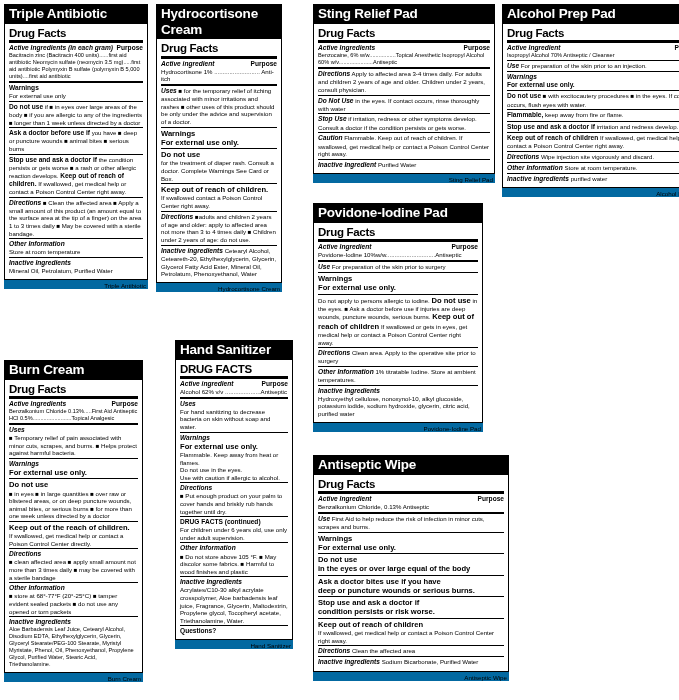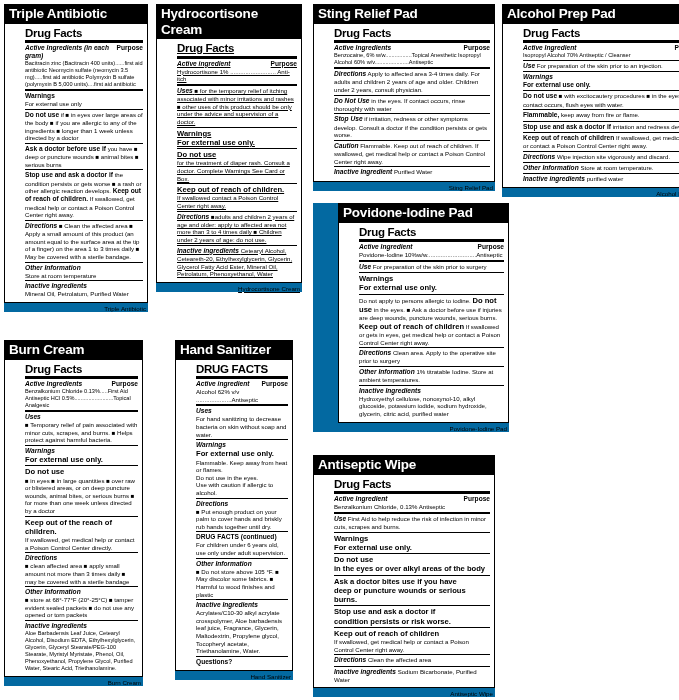--- a/index.html
+++ b/index.html
@@ -29,21 +29,20 @@
     font-size: 13.5px;
     font-weight: bold;
     padding: 1px 4px 2px 4px;
     letter-spacing: -0.2px;
     line-height: 1.15;
   }
   .body {
     padding: 3px 4px 4px 4px;
     font-size: 6.1px;
     line-height: 1.22;
-    margin-left: 16px;
   }
   .dfhead {
     font-size: 11.5px;
     font-weight: bold;
     letter-spacing: -0.3px;
     line-height: 1.1;
     margin: 0 0 1px 0;
   }
   .rule-thick { border-top: 3px solid #000; margin: 1px 0; }
   .rule-med { border-top: 2px solid #000; margin: 1px 0; }
@@ -92,21 +91,21 @@
         <div class="sec">Other Information</div>
         <div class="txt">Store at room temperature</div>
         <div class="rule-thin"></div>
         <div class="sec">Inactive Ingredients</div>
         <div class="txt">Mineral Oil, Petrolatum, Purified Water</div>
       </div>
     </div>
     <div class="caption">Triple Antibiotic</div>
   </div>
 
-  <div class="panel" style="left:156px; top:4px; width:146px;text-decoration:underline;">
+  <div class="panel" style="left:156px; top:4px; width:126px;">
     <div class="panel-box">
       <div class="title-bar">Hydrocortisone Cream</div>
       <div class="body">
         <div class="dfhead">Drug Facts</div>
         <div class="rule-thick"></div>
         <div class="row">
           <div class="sec">Active ingredient</div>
           <div class="secb">Purpose</div>
         </div>
         <div class="txt">Hydrocortisone 1% ........................... Anti-itch</div>
@@ -184,21 +183,21 @@
         <div class="txt"><span class="sec">Directions</span> <span>Wipe injection site vigorously and discard.</span></div>
         <div class="rule-thin"></div>
         <div class="txt"><span class="sec">Other Information</span> <span>Store at room temperature.</span></div>
         <div class="rule-thin"></div>
         <div class="txt"><span class="sec">Inactive ingredients</span> <span>purified water</span></div>
       </div>
     </div>
     <div class="caption">Alcohol Prep Pad</div>
   </div>
 
-  <div class="panel" style="left:313px; top:203px; width:196px;padding-left:25px;">
+  <div class="panel" style="left:313px; top:203px; width:170px;">
     <div class="panel-box">
       <div class="title-bar">Povidone-Iodine Pad</div>
       <div class="body">
         <div class="dfhead">Drug Facts</div>
         <div class="rule-thick"></div>
         <div class="row">
           <div class="sec">Active Ingredient</div>
           <div class="secb">Purpose</div>
         </div>
         <div class="txt">Povidone-Iodine 10%w/w.............................Antiseptic</div>
@@ -214,21 +213,21 @@
         <div class="rule-thin"></div>
         <div class="txt"><span class="sec">Other Information</span> <span>1% titratable Iodine. Store at ambient temperatures.</span></div>
         <div class="rule-thin"></div>
         <div class="sec">Inactive Ingredients</div>
         <div class="txt">Hydroxyethyl cellulose, nonoxynol-10, alkyl glucoside, potassium iodide, sodium hydroxide, glycerin, citric acid, purified water</div>
       </div>
     </div>
     <div class="caption">Povidone-Iodine Pad</div>
   </div>
 
-  <div class="panel" style="left:4px; top:340px; width:139px;">
+  <div class="panel" style="left:4px; top:360px; width:139px;">
     <div class="panel-box">
       <div class="title-bar">Burn Cream</div>
       <div class="body">
         <div class="dfhead">Drug Facts</div>
         <div class="rule-thick"></div>
         <div class="row">
           <div class="sec">Active Ingredients</div>
           <div class="secb">Purpose</div>
         </div>
         <div class="tiny">Benzalkonium Chloride 0.13%.....First Aid Antiseptic HCl 0.5%.........................Topical Analgesic</div>
@@ -290,39 +289,39 @@
         <div class="rule-thin"></div>
         <div class="sec">Inactive Ingredients</div>
         <div class="txt">Acrylates/C10-30 alkyl acrylate crosspolymer, Aloe barbadensis leaf juice, Fragrance, Glycerin, Maltodextrin, Propylene glycol, Tocopheryl acetate, Triethanolamine, Water.</div>
         <div class="rule-thin"></div>
         <div class="secb">Questions?</div>
       </div>
     </div>
     <div class="caption">Hand Sanitizer</div>
   </div>
 
-  <div class="panel" style="left:313px; top:455px; width:182px;">
+  <div class="panel" style="left:313px; top:455px; width:196px;">
     <div class="panel-box">
       <div class="title-bar">Antiseptic Wipe</div>
       <div class="body">
         <div class="dfhead">Drug Facts</div>
         <div class="rule-thick"></div>
         <div class="row">
           <div class="sec">Active Ingredient</div>
           <div class="secb">Purpose</div>
         </div>
         <div class="txt">Benzalkonium Chloride, 0.13%        Antiseptic</div>
         <div class="rule-med"></div>
         <div class="txt"><span class="sec">Use</span> <span>First Aid to help reduce the risk of infection in minor cuts, scrapes and burns.</span></div>
         <div class="rule-thin"></div>
         <div class="big">Warnings</div>
         <div class="big">For external use only.</div>
         <div class="rule-thin"></div>
         <div class="big">Do not use</div>
-        <div class="big">in the eyes or over alkyl areas of the body</div>
+        <div class="big">in the eyes or over large equal of the body</div>
         <div class="rule-thin"></div>
         <div class="big">Ask a doctor bites use if you have</div>
         <div class="big">deep or puncture wounds or serious burns.</div>
         <div class="rule-thin"></div>
         <div class="big">Stop use and ask a doctor if</div>
         <div class="big">condition persists or risk worse.</div>
         <div class="rule-thin"></div>
         <div class="big">Keep out of reach of children</div>
         <div class="txt">If swallowed, get medical help or contact a Poison Control Center right away.</div>
         <div class="rule-thin"></div>

